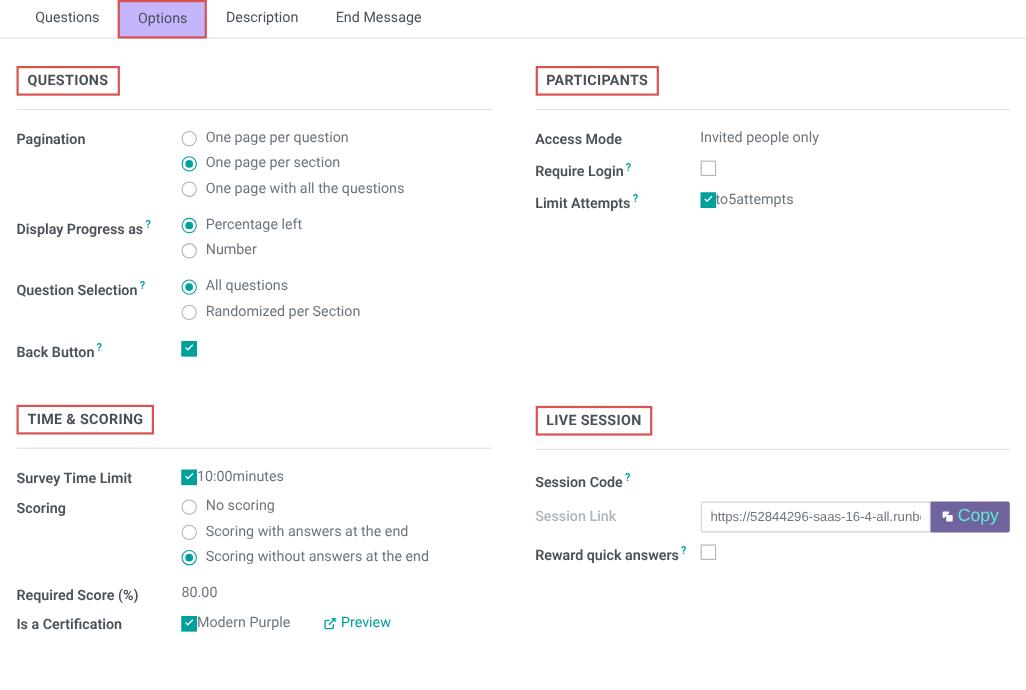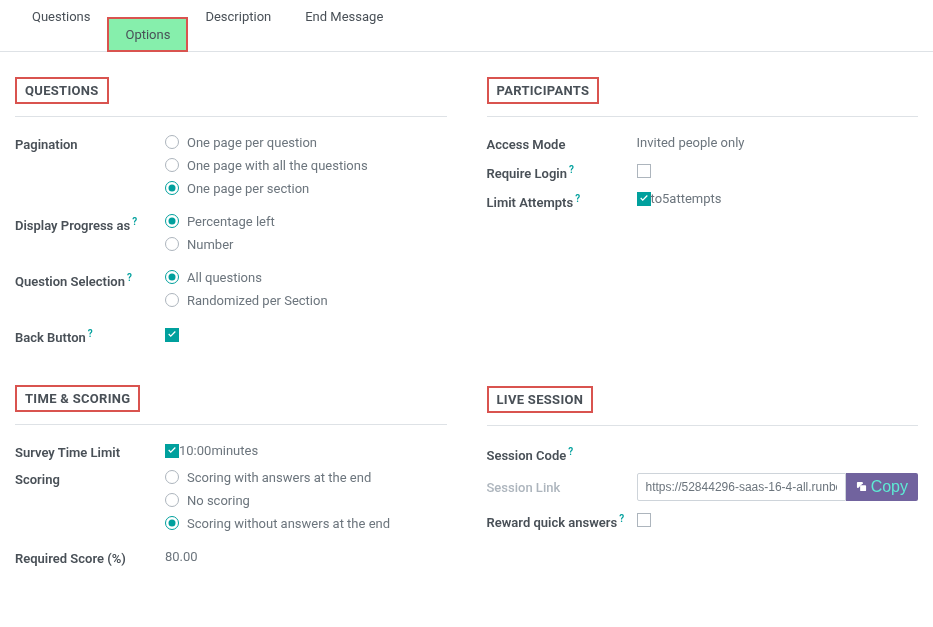--- a/index.html
+++ b/index.html
@@ -1,35 +1,35 @@
 <!DOCTYPE html>
 <html><head>
   <meta charset="utf-8">
   <style>
     * { margin: 0; padding: 0; box-sizing: border-box; }
     body { font-family: -apple-system, BlinkMacSystemFont, "Segoe UI", Roboto, sans-serif; color: #374151; font-size: 13px; padding: 0; width: 933px; }
     
     .tabs { display: flex; border-bottom: 1px solid #dee2e6; padding-left: 15px; margin-bottom: 25px; }
     .tab { padding: 8px 16px; cursor: pointer; color: #495057; border: 1px solid transparent; margin-bottom: -1px; }
-    .tab.active { border: 1px solid #dee2e6; border-bottom-color: #fff; background: #86efac; color: #495057; margin-top: 17px; }
+    .tab.active { border: 1px solid #dee2e6; border-bottom-color: #fff; background: #c4b5fd; color: #495057; }
     .tab.highlighted { border: 2px solid #d9534f; }
     
     .main { display: flex; padding: 0 15px; gap: 40px; }
     .col { flex: 1; min-width: 0; }
     
     .section-title { font-weight: 700; font-size: 13px; color: #495057; padding-bottom: 6px; border-bottom: 1px solid #dee2e6; margin-bottom: 18px; letter-spacing: 0.3px; }
     .section-title.highlighted { display: inline-block; border: 2px solid #d9534f; padding: 4px 8px; margin-bottom: 12px; }
     .section-divider { border-bottom: 1px solid #dee2e6; margin-bottom: 18px; }
     
     .field-row { display: flex; margin-bottom: 10px; align-items: flex-start; }
     .field-label { width: 150px; font-weight: 600; color: #495057; padding-top: 2px; flex-shrink: 0; }
     .field-label .help { color: #00a09d; font-size: 10px; vertical-align: super; margin-left: 2px; }
     .field-value { flex: 1; color: #6c757d; }
     
-    .radio-item { display: flex; align-items: flex-start; margin-bottom: 8px; cursor: pointer; }
+    .radio-item { display: flex; align-items: flex-end; margin-bottom: 8px; cursor: pointer; }
     .radio { width: 14px; height: 14px; border: 1.5px solid #adb5bd; border-radius: 50%; margin-right: 8px; position: relative; flex-shrink: 0; }
     .radio.checked { border-color: #00a09d; }
     .radio.checked::after { content: ''; position: absolute; width: 7px; height: 7px; background: #00a09d; border-radius: 50%; top: 50%; left: 50%; transform: translate(-50%, -50%); }
     .radio-label { color: #6c757d; }
     
     .checkbox { width: 14px; height: 14px; border: 1.5px solid #adb5bd; display: inline-flex; align-items: center; justify-content: center; vertical-align: middle; cursor: pointer; flex-shrink: 0; }
     .checkbox.checked { background: #00a09d; border-color: #00a09d; color: #fff; }
     .checkbox.checked svg { display: block; }
     .checkbox svg { display: none; width: 10px; height: 10px; }
     
@@ -63,26 +63,26 @@
     <div class="section-divider"></div>
 
     <div class="field-row">
       <div class="field-label">Pagination</div>
       <div class="field-value">
         <div class="radio-item">
             <span class="radio"></span>
             <span class="radio-label">One page per question</span>
           </div>
         <div class="radio-item">
+            <span class="radio checked"></span>
+            <span class="radio-label">One page per section</span>
+          </div>
+        <div class="radio-item">
             <span class="radio"></span>
             <span class="radio-label">One page with all the questions</span>
-          </div>
-        <div class="radio-item">
-            <span class="radio checked"></span>
-            <span class="radio-label">One page per section</span>
           </div>
       </div>
     </div>
 
     <div class="field-row">
       <div class="field-label"><span>Display Progress as</span><span class="help">?</span></div>
       <div class="field-value">
         <div class="radio-item">
             <span class="radio checked"></span>
             <span class="radio-label">Percentage left</span>
@@ -137,38 +137,57 @@
         <span class="text">10:00</span>
         <span class="text">minutes</span>
       </div>
     </div>
 
     <div class="field-row">
       <div class="field-label">Scoring</div>
       <div class="field-value">
         <div class="radio-item">
             <span class="radio"></span>
+            <span class="radio-label">No scoring</span>
+          </div>
+        <div class="radio-item">
+            <span class="radio"></span>
             <span class="radio-label">Scoring with answers at the end</span>
-          </div>
-        <div class="radio-item">
-            <span class="radio"></span>
-            <span class="radio-label">No scoring</span>
           </div>
         <div class="radio-item">
             <span class="radio checked"></span>
             <span class="radio-label">Scoring without answers at the end</span>
           </div>
       </div>
     </div>
 
     <div class="field-row">
       <div class="field-label">Required Score (%)</div>
       <div class="field-value"><span>80.00</span></div>
     </div>
 
+    <div class="field-row">
+      <div class="field-label">Is a Certification</div>
+      <div class="field-value inline-value">
+        <span class="checkbox checked">
+            <svg viewBox="0 0 16 16">
+              <path fill="white" d="M6 11L2 7l1.4-1.4L6 8.2l6.6-6.6L14 3z"></path>
+            </svg>
+          </span>
+        <span class="text">Modern Purple</span>
+        <span class="preview-link">
+          <svg width="12" height="12" viewBox="0 0 24 24" fill="none" stroke="#00a09d" stroke-width="2.5">
+              <path d="M18 13v6a2 2 0 0 1-2 2H5a2 2 0 0 1-2-2V8a2 2 0 0 1 2-2h6"></path>
+              <polyline points="15 3 21 3 21 9"></polyline>
+              <line x1="10" y1="14" x2="21" y2="3"></line>
+            </svg>
+          <span>Preview</span>
+        </span>
+      </div>
+    </div>
 
   </div>
 
   <div class="col">
     <div>
       <span class="section-title highlighted">PARTICIPANTS</span>
     </div>
     <div class="section-divider"></div>
 
     <div class="field-row">

